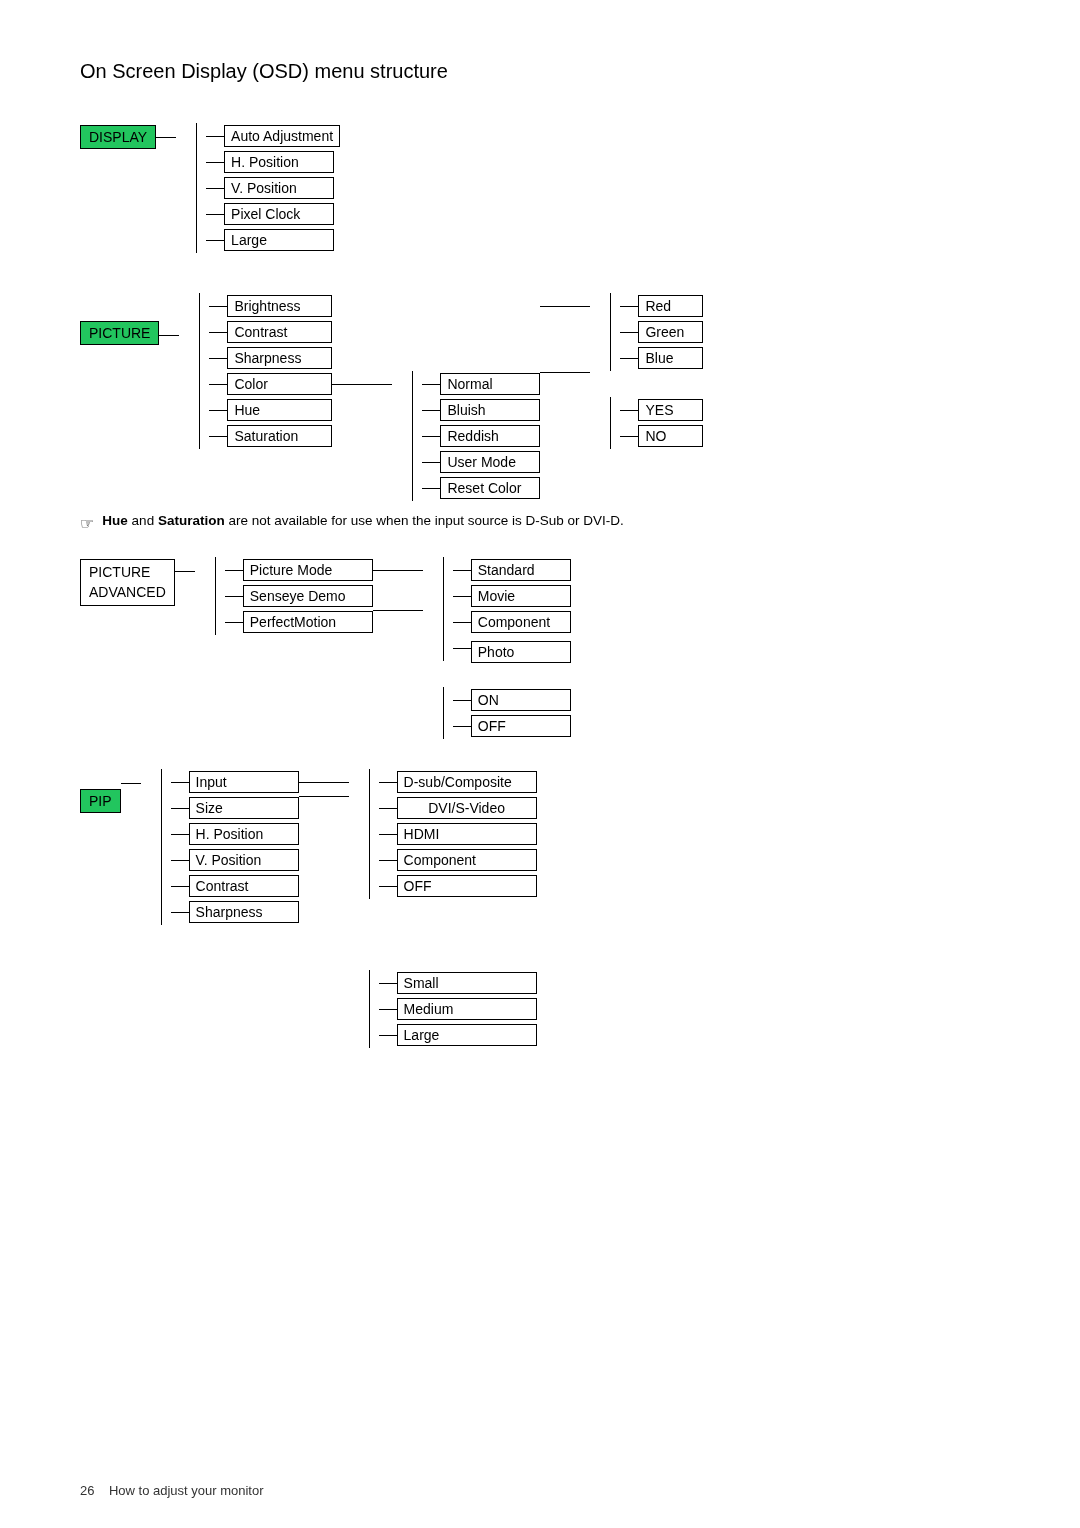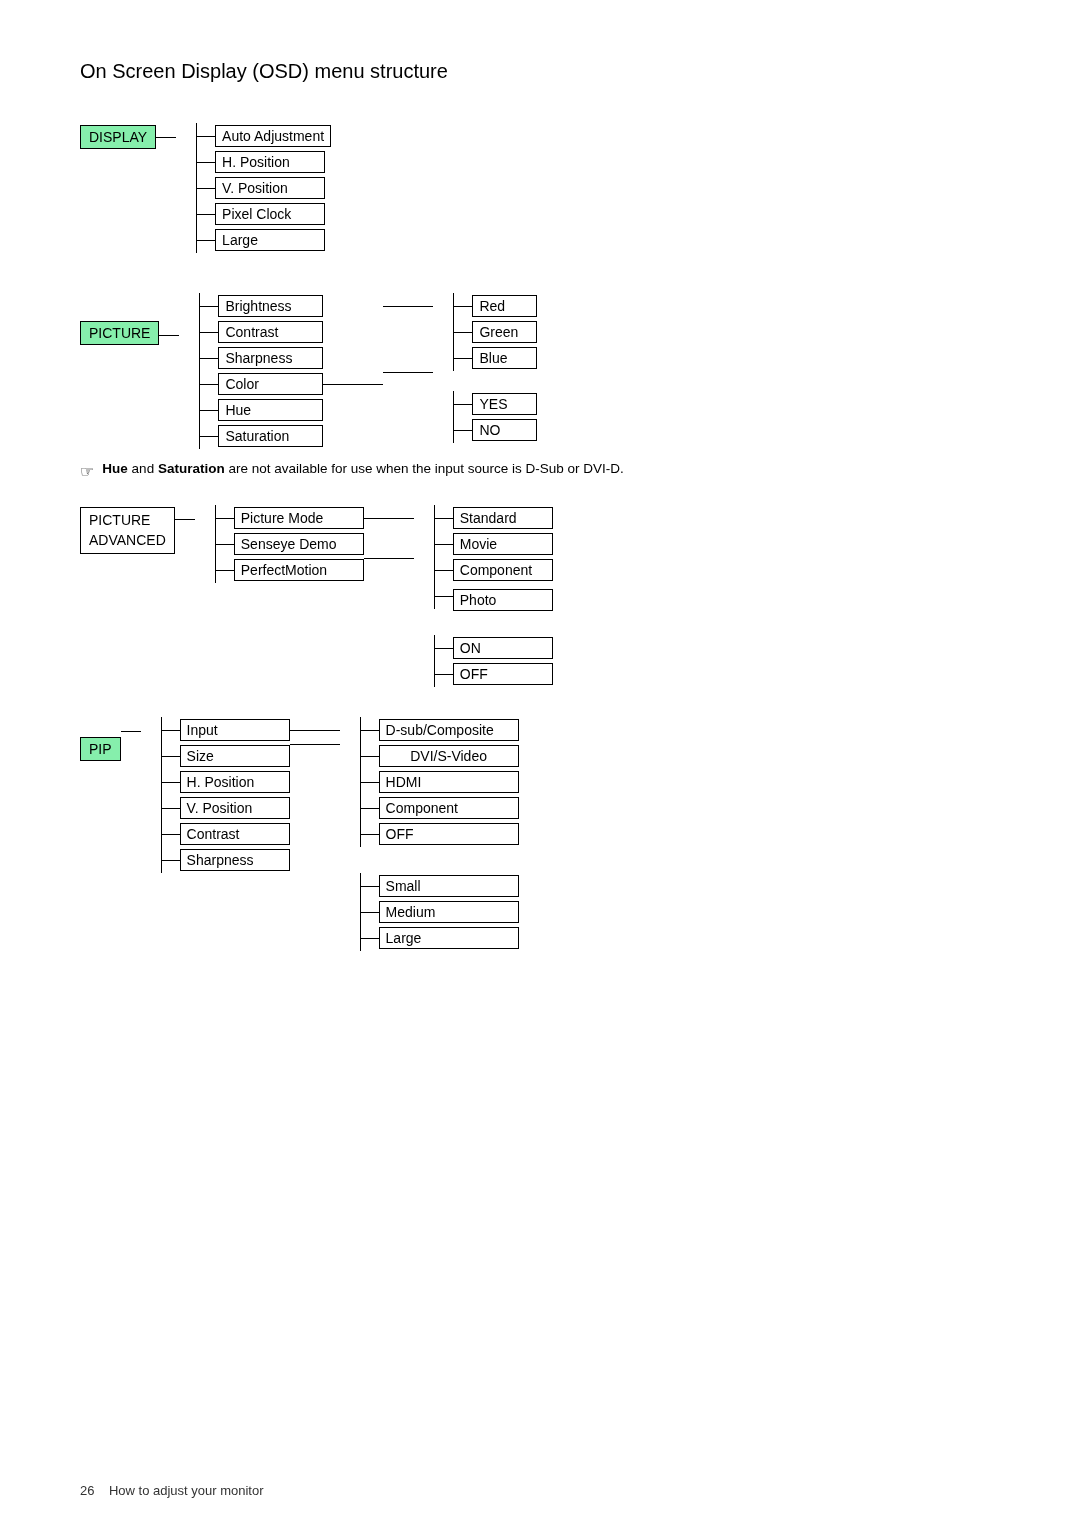--- a/index.html
+++ b/index.html
@@ -27,21 +27,21 @@
     
     .menu-section {
       margin-bottom: 40px;
       position: relative;
     }
 
     
     .item-list {
       border-left: 1px solid #000;
       margin-left: 20px;
-      padding-left: 0;
+      padding-left: 9px;
     }
 
     .item-row {
       display: flex;
       align-items: center;
       height: 26px;
       position: relative;
     }
 
     .item-row::before {
@@ -79,21 +79,21 @@
     .flex-row {
       display: flex;
       align-items: flex-start;
     }
 
     
     .label-box {
       border: 1px solid #000;
       padding: 3px 8px;
       white-space: nowrap;
-      background: #86efac;
+      background: #22c55e;
       align-self: center;
     }
 
     
     .label-box-2line {
       border: 1px solid #000;
       padding: 3px 8px;
       white-space: nowrap;
       background: #fff;
       line-height: 1.4;
@@ -164,20 +164,39 @@
           </div>
       </div>
 
       <div style="display:flex; flex-direction:column; flex-shrink:0;">
 
         <div style="height:78px;"></div>
 
         <div style="border-top:1px solid #000; width:60px; margin-top:13px; flex-shrink:0;"></div>
       </div>
 
+      <div style="display:flex; flex-direction:column; margin-top:78px;">
+        <div class="item-list">
+          <div class="item-row">
+              <span class="item-text" style="min-width:100px;">Normal</span>
+            </div>
+          <div class="item-row">
+              <span class="item-text" style="min-width:100px;">Bluish</span>
+            </div>
+          <div class="item-row">
+              <span class="item-text" style="min-width:100px;">Reddish</span>
+            </div>
+          <div class="item-row">
+              <span class="item-text" style="min-width:100px;">User Mode</span>
+            </div>
+          <div class="item-row">
+              <span class="item-text" style="min-width:100px;">Reset Color</span>
+            </div>
+        </div>
+      </div>
 
       <div style="display:flex; flex-direction:column; flex-shrink:0;">
 
         <div style="border-top:1px solid #000; width:50px; margin-top:13px; flex-shrink:0;"></div>
 
         <div style="height:52px;"></div>
 
         <div style="border-top:1px solid #000; width:50px; margin-top:13px; flex-shrink:0;"></div>
 
         <div style="height:26px;"></div>
@@ -190,21 +209,21 @@
               <span class="item-text" style="min-width:65px;">Red</span>
             </div>
           <div class="item-row">
               <span class="item-text" style="min-width:65px;">Green</span>
             </div>
           <div class="item-row">
               <span class="item-text" style="min-width:65px;">Blue</span>
             </div>
         </div>
 
-        <div class="item-list" style="margin-top:20px;">
+        <div class="item-list" style="margin-top:26px;">
           <div class="item-row">
               <span class="item-text" style="min-width:65px;">YES</span>
             </div>
           <div class="item-row">
               <span class="item-text" style="min-width:65px;">NO</span>
             </div>
         </div>
       </div>
     </div>
   </div>
@@ -306,21 +325,21 @@
 
       <div style="display:flex; flex-direction:column; flex-shrink:0;">
 
         <div style="border-top:1px solid #000; width:50px; margin-top:13px; flex-shrink:0;"></div>
 
         <div style="border-top:1px solid #000; width:50px; margin-top:13px; flex-shrink:0;"></div>
 
         <div style="height:104px;"></div>
       </div>
 
-      <div style="display:flex; flex-direction:column;">
+      <div style="display:flex; flex-direction:column;gap:45px;">
 
         <div class="item-list">
           <div class="item-row">
               <span class="item-text" style="min-width:140px;">D-sub/Composite</span>
             </div>
           <div class="item-row">
               <span class="item-text" style="min-width:140px;text-align:center;">DVI/S-Video</span>
             </div>
           <div class="item-row">
               <span class="item-text" style="min-width:140px;">HDMI</span>

